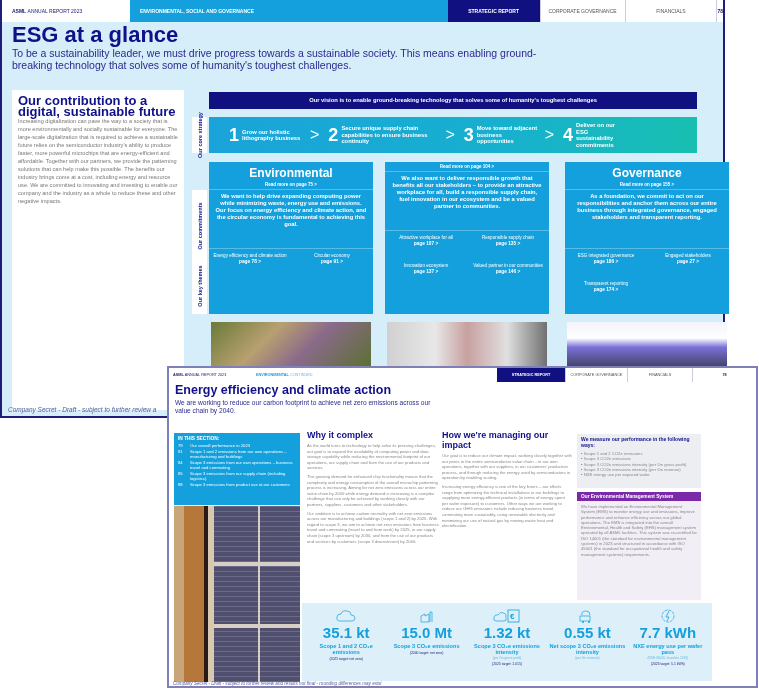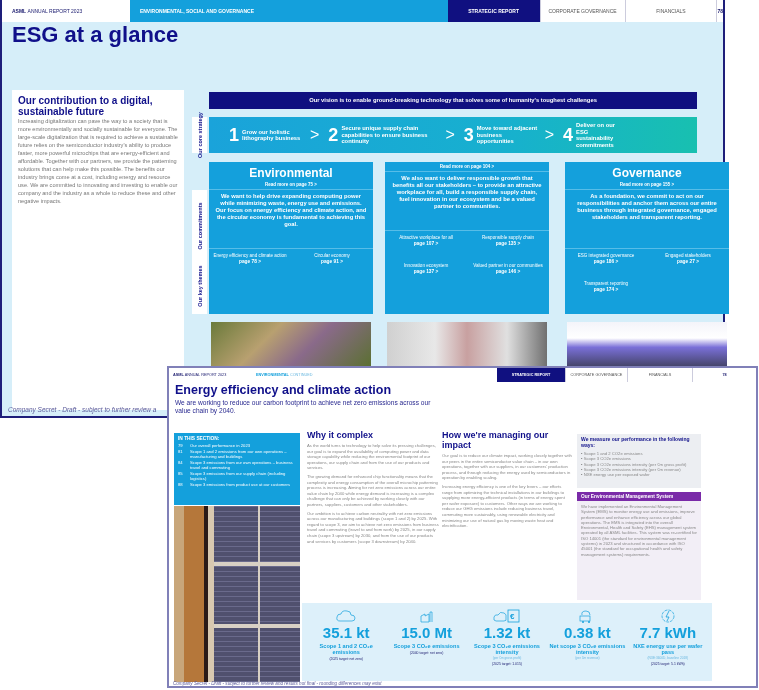--- a/index.html
+++ b/index.html
@@ -18,21 +18,21 @@
   .hdr .strat { width: 92px; background: #101080; color: #fff; text-align: center; padding-top: 8px; }
   .hdr .corp, .hdr .fin { background: #fff; color: #555; text-align: center; padding-top: 8px; font-weight: normal; border-left: 1px solid #ccd; }
   .hdr .corp { width: 85px; }
   .hdr .fin { width: 92px; }
   .hdr .pg { flex: 1; background: #fff; color: #1a1a6e; text-align: center; padding-top: 8px; border-left: 1px solid #ccd; }
 
   .p1-title { position: absolute; left: 10px; top: 22px; font-size: 22px; font-weight: bold; color: #10108a; }
   .p1-sub { position: absolute; left: 10px; top: 47px; width: 560px; font-size: 10.5px; line-height: 12px; color: #2a2a90; }
 
   .contrib { position: absolute; left: 10px; top: 90px; width: 172px; height: 320px; background: #fff; padding: 5px 6px; }
-  .contrib h3 { font-size: 10px; color: #10108a; line-height: 11px; margin-bottom: 0; }
+  .contrib h3 { font-size: 13px; color: #10108a; line-height: 11px; margin-bottom: 0; }
   .contrib p { font-size: 5.6px; line-height: 8px; color: #777; }
   .draft1 { position: absolute; left: 6px; top: 406px; font-size: 6.5px; color: #5a5a9a; font-style: italic; }
 
   .vision { position: absolute; left: 207px; top: 92px; width: 488px; height: 17px; background: #101080; color: #fff; font-size: 5.8px; font-weight: bold; text-align: center; line-height: 17px; }
   .vlabel { position: absolute; left: 190px; background: #fff; width: 15px; }
   .vlabel span { position: absolute; left: 50%; top: 50%; transform: translate(-50%,-50%) rotate(-90deg); white-space: nowrap; font-size: 5.5px; font-weight: bold; color: #10108a; text-align: center; line-height: 6px; }
 
   .strategy { position: absolute; left: 207px; top: 117px; width: 488px; height: 36px; background: linear-gradient(90deg, #1aa3da 0%, #17b0cf 60%, #18c0b0 100%); display: flex; align-items: center; padding-left: 20px; color: #fff; }
   .strat-item { display: flex; align-items: center; margin-right: 6px; }
   .strat-item .num { font-size: 18px; font-weight: bold; margin-right: 3px; }
@@ -105,20 +105,21 @@
   <div class="hdr">
     <div class="brand"><b>ASML</b> <span>ANNUAL REPORT 2023</span></div>
     <div class="section">ENVIRONMENTAL, SOCIAL AND GOVERNANCE</div>
     <div class="strat">STRATEGIC REPORT</div>
     <div class="corp">CORPORATE GOVERNANCE</div>
     <div class="fin">FINANCIALS</div>
     <div class="pg">78</div>
   </div>
 
   <div class="p1-title">ESG at a glance</div>
+  <div class="p1-sub">To be a sustainability leader, we must drive progress towards a sustainable society. This means enabling ground-breaking technology that solves some of humanity's toughest challenges.</div>
 
   <div class="contrib">
     <h3>Our contribution to a digital, sustainable future</h3>
     <p>Increasing digitalization can pave the way to a society that is more environmentally and socially sustainable for everyone. The large-scale digitalization that is required to achieve a sustainable future relies on the semiconductor industry's ability to produce faster, more powerful microchips that are energy-efficient and affordable. Together with our partners, we provide the patterning solutions that can help make this possible. The benefits our industry brings come at a cost, including energy and resource use. We are committed to innovating and investing to enable our company and the industry as a whole to reduce these and other negative impacts.</p>
   </div>
   <div class="draft1">Company Secret - Draft - subject to further review a</div>
 
   <div class="vision">Our vision is to enable ground-breaking technology that solves some of humanity's toughest challenges</div>
 
   <div class="vlabel" style="top:117px;height:36px;">
@@ -299,21 +300,21 @@
     </div>
     <div class="stat">
       <div class="ic">
           <svg width="18" height="14" viewBox="0 0 18 14">
             <path d="M4 6 Q3 2 8 2 Q12 2 12 6" fill="none" stroke="#14a0dc" stroke-width="0.7"></path>
             <rect x="2" y="7" width="10" height="5" fill="none" stroke="#14a0dc" stroke-width="0.7"></rect>
             <circle cx="5" cy="13" r="1" fill="#14a0dc"></circle>
             <circle cx="11" cy="13" r="1" fill="#14a0dc"></circle>
           </svg>
         </div>
-      <div class="val">0.38 kt</div>
+      <div class="val">0.55 kt</div>
       <div class="lbl">Net scope 3 CO₂e emissions intensity</div>
       <div class="note2">(per €m revenue)</div>
     </div>
     <div class="stat">
       <div class="ic">
           <svg width="16" height="14" viewBox="0 0 16 14">
             <circle cx="8" cy="7" r="6" fill="none" stroke="#14a0dc" stroke-width="0.7" stroke-dasharray="3 1"></circle>
             <path d="M9 2 L6 8 H9 L7 12" fill="none" stroke="#14a0dc" stroke-width="0.8"></path>
           </svg>
         </div>

